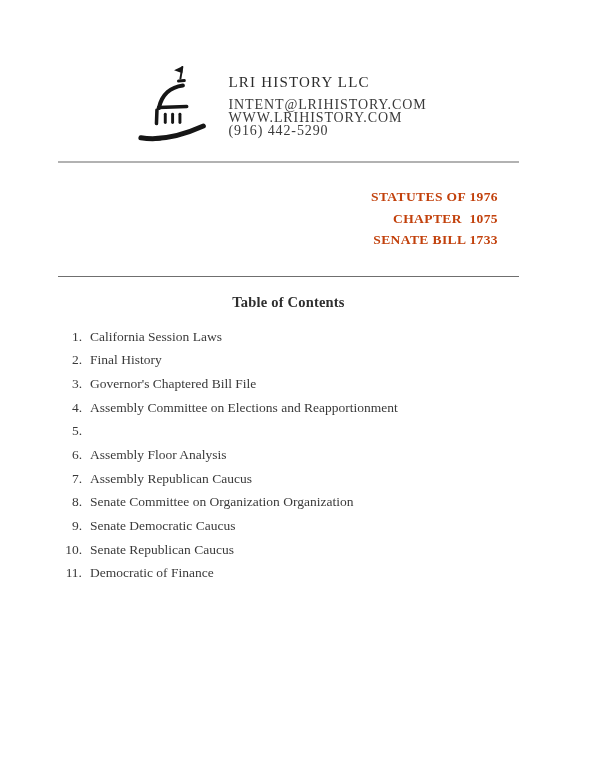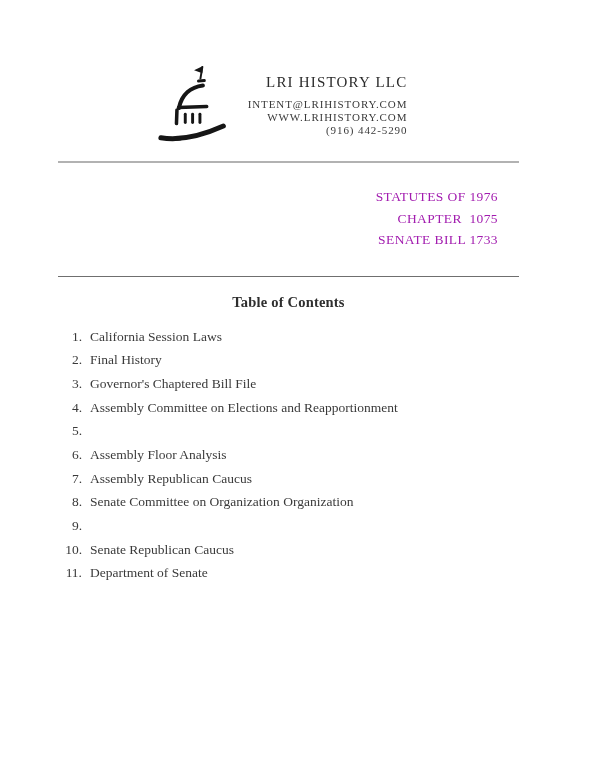--- a/index.html
+++ b/index.html
@@ -18,49 +18,49 @@
     padding-top: 62px;
     display: flex;
     justify-content: center;
     align-items: flex-start;
     margin-left: -22px;
   }
   .logo { width: 98px; height: 88px; flex: 0 0 auto; }
   .letterhead-text {
     margin-left: 2px;
     margin-top: 12px;
-    text-align: right;
+    text-align: left;
   }
   .company-name {
     font-size: 15px;
     letter-spacing: 1.2px;
     color: #2b2b2b;
     margin-bottom: 7px;
     white-space: nowrap;
   }
   .contact-line {
-    font-size: 11px;
+    font-size: 14px;
     letter-spacing: 0.9px;
     color: #3a3a3a;
     line-height: 13px;
     white-space: nowrap;
   }
 
   
   .rule { border: 0; height: 0; }
   .rule-light { border-top: 2px solid #b2b2b2; margin-top: 11px; }
   .rule-dark  { border-top: 1px solid #6f6f6f; margin-top: 25px; }
 
   
   .ref-block {
     margin-top: 23px;
     text-align: right;
     padding-right: 21px;
-    font-weight: normal;
-    color: #a21caf;
+    font-weight: bold;
+    color: #c2410c;
     font-size: 13.5px;
     letter-spacing: 0.4px;
   }
   .ref-line { line-height: 21.5px; white-space: pre; }
 
   
   .toc-title {
     margin-top: 17px;
     font-size: 14.5px;
     font-weight: bold;
@@ -157,25 +157,26 @@
       <div class="toc-row">
         <span class="toc-num">7.</span>
         <span class="toc-label">Assembly Republican Caucus</span>
       </div>
       <div class="toc-row">
         <span class="toc-num">8.</span>
         <span class="toc-label">Senate Committee on Organization Organization</span>
       </div>
       <div class="toc-row">
         <span class="toc-num">9.</span>
+        <span class="toc-label">Senate Democratic Caucus</span>
       </div>
       <div class="toc-row">
         <span class="toc-num">10.</span>
         <span class="toc-label">Senate Republican Caucus</span>
       </div>
       <div class="toc-row">
         <span class="toc-num">11.</span>
-        <span class="toc-label">Department of Senate</span>
+        <span class="toc-label">Democratic of Finance</span>
       </div>
     </div>
 
   </div>
 </div>
 
 </body></html>

